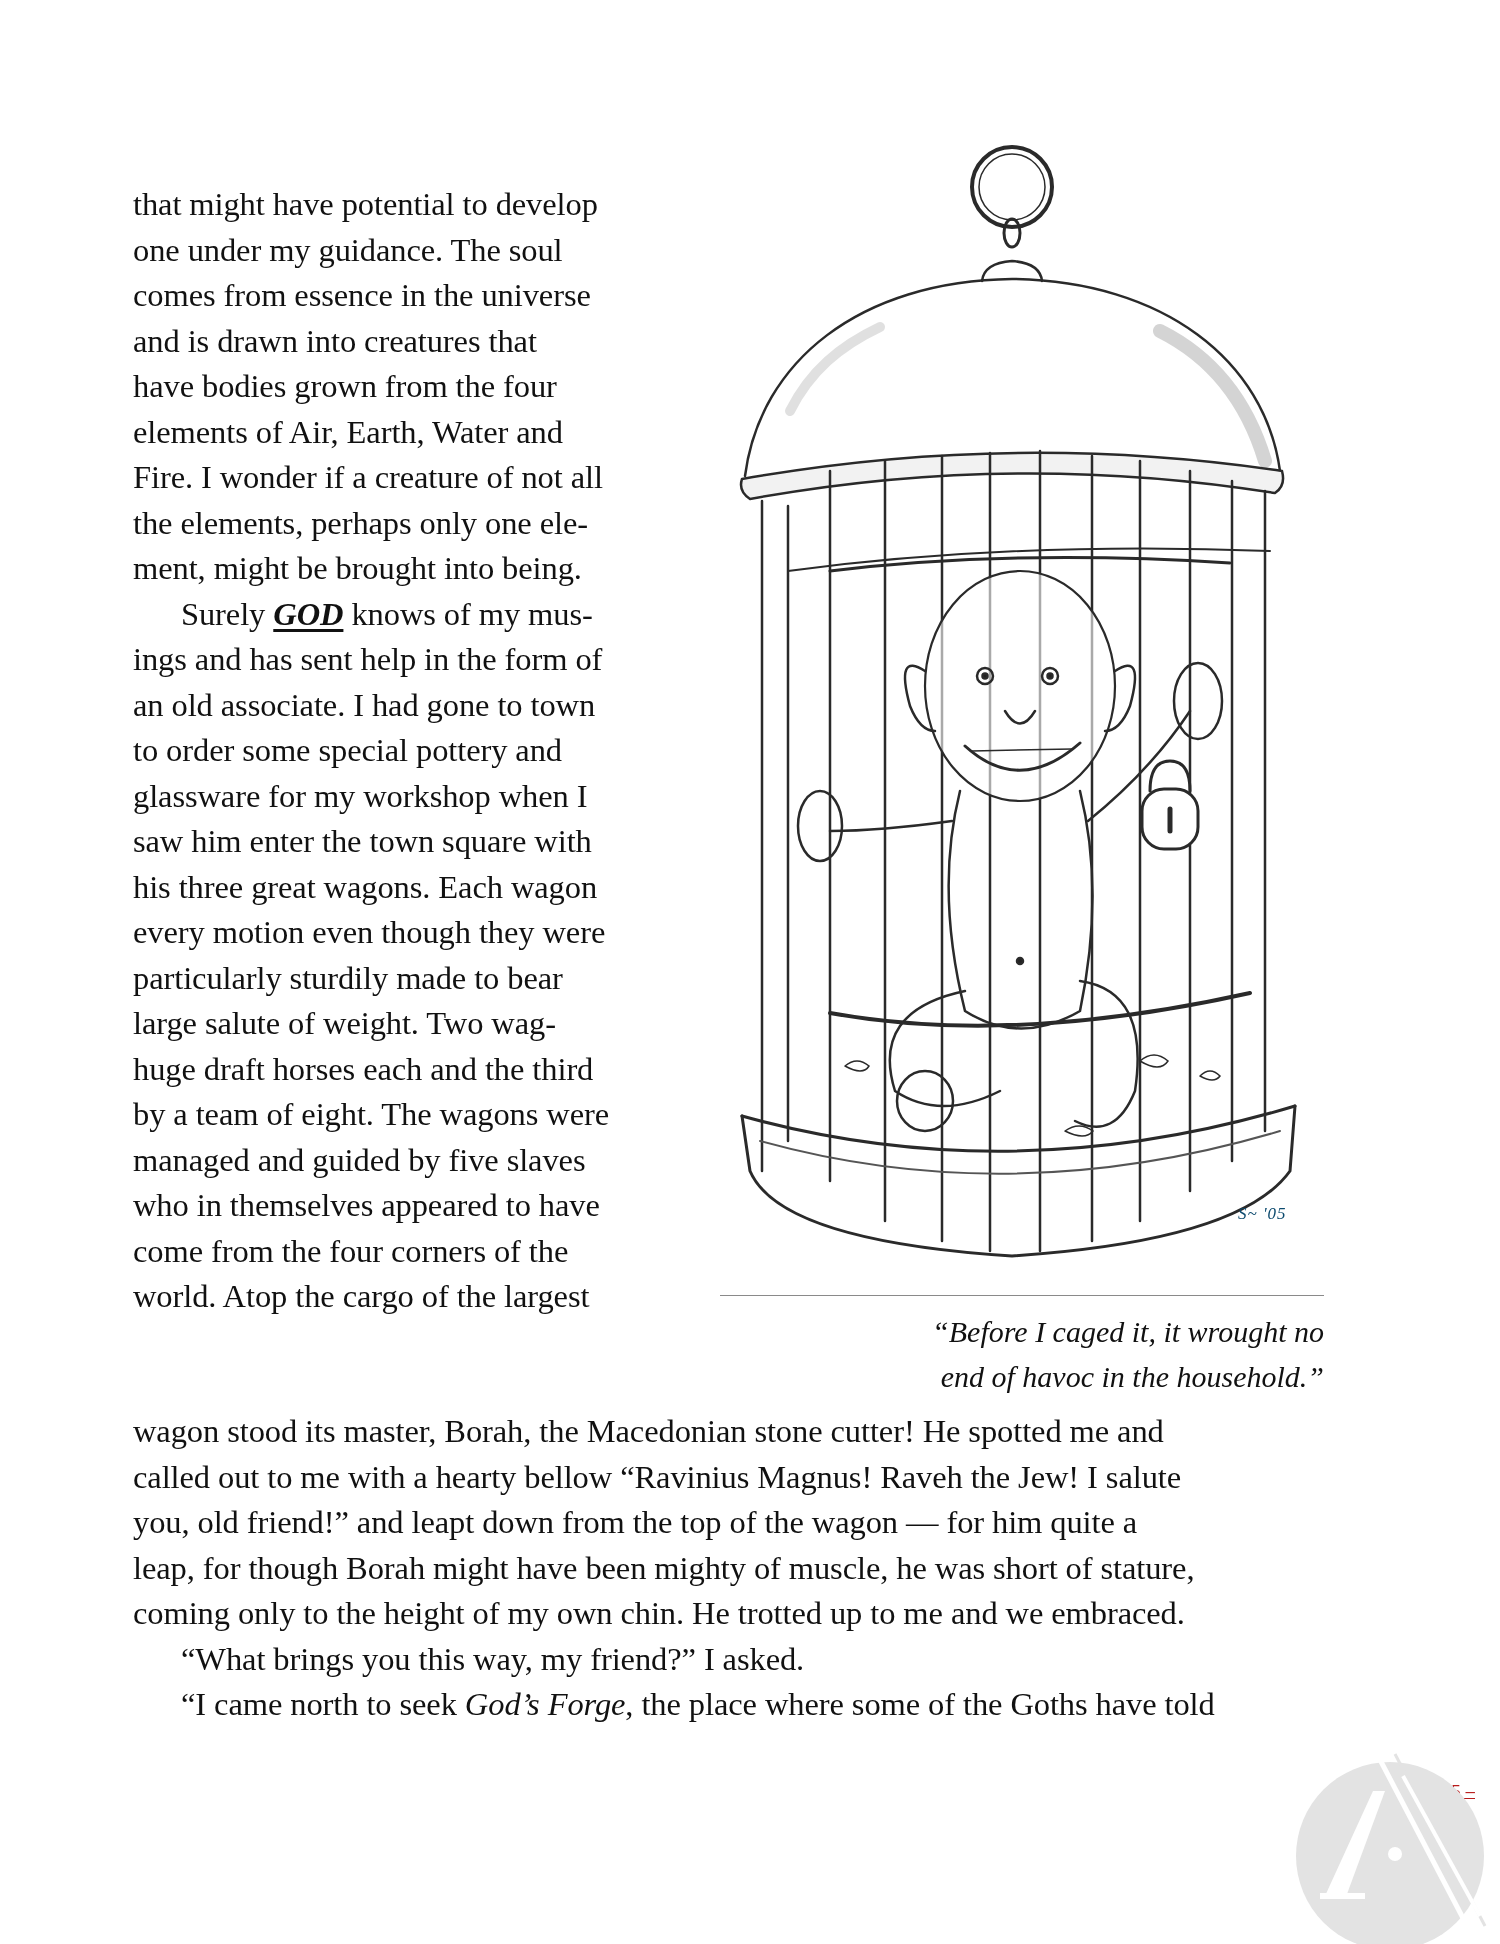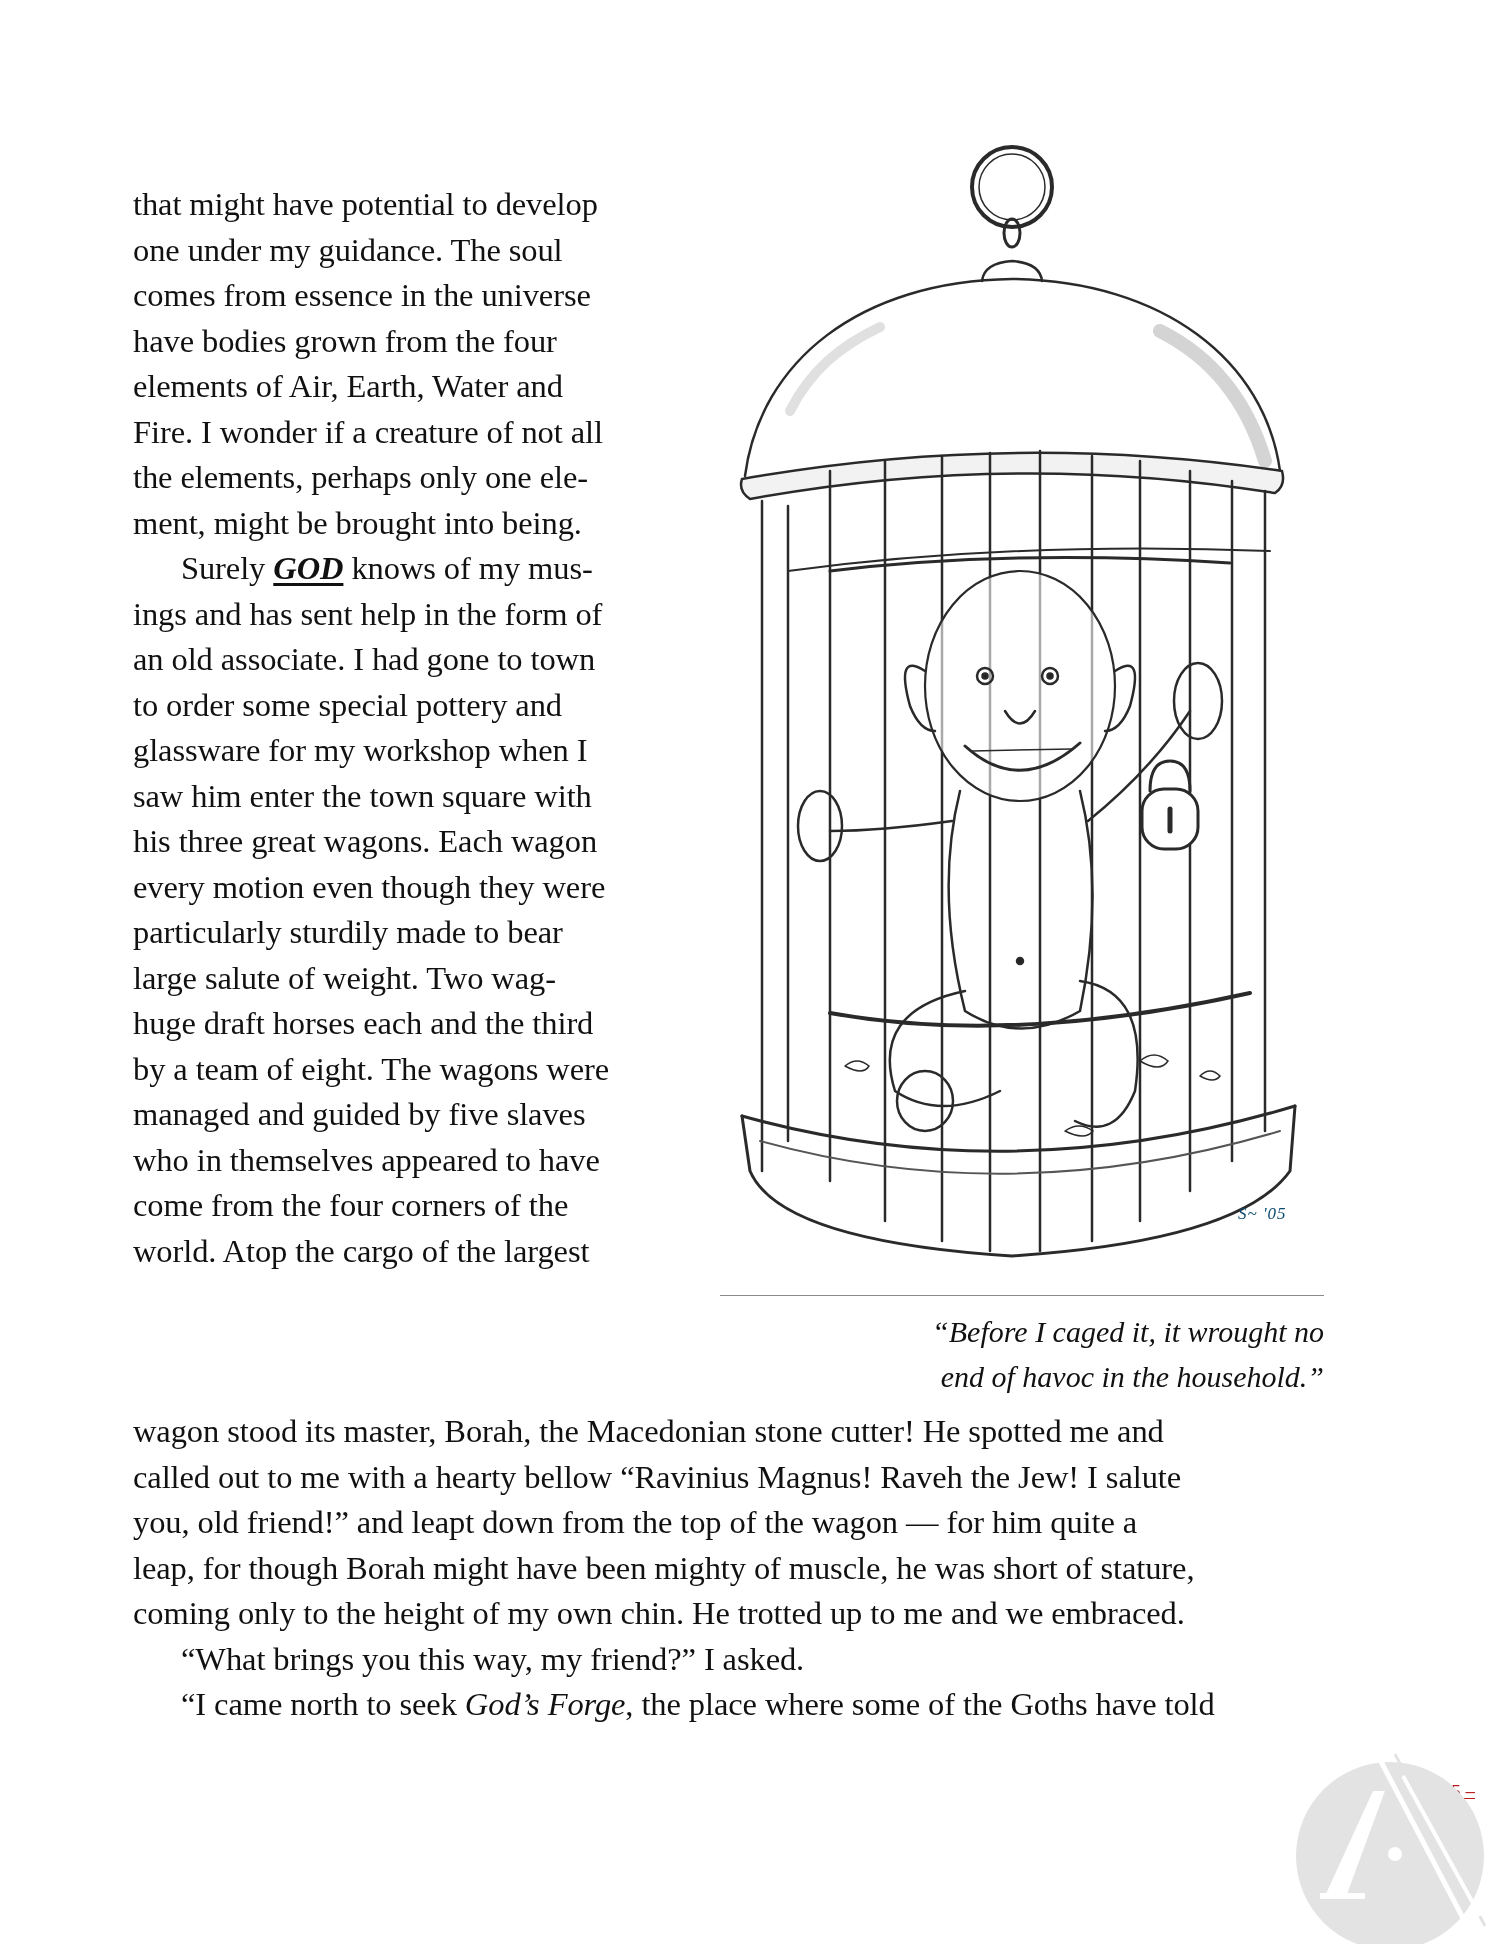--- a/index.html
+++ b/index.html
@@ -38,20 +38,21 @@
 </style>
 </head>
 <body>
 
 <div class="page">
 
   <div class="prose col-left">
     <span class="line">that might have potential to develop</span>
     <span class="line">one under my guidance. The soul</span>
     <span class="line">comes from essence in the universe</span>
+    <span class="line">and is drawn into creatures that</span>
     <span class="line">have bodies grown from the four</span>
     <span class="line">elements of Air, Earth, Water and</span>
     <span class="line">Fire. I wonder if a creature of not all</span>
     <span class="line">the elements, perhaps only one ele-</span>
     <span class="line">ment, might be brought into being.</span>
     <span class="line indent"><span>Surely </span><span class="god">GOD</span><span> knows of my mus-</span></span>
     <span class="line">ings and has sent help in the form of</span>
     <span class="line">an old associate. I had gone to town</span>
     <span class="line">to order some special pottery and</span>
     <span class="line">glassware for my workshop when I</span>

